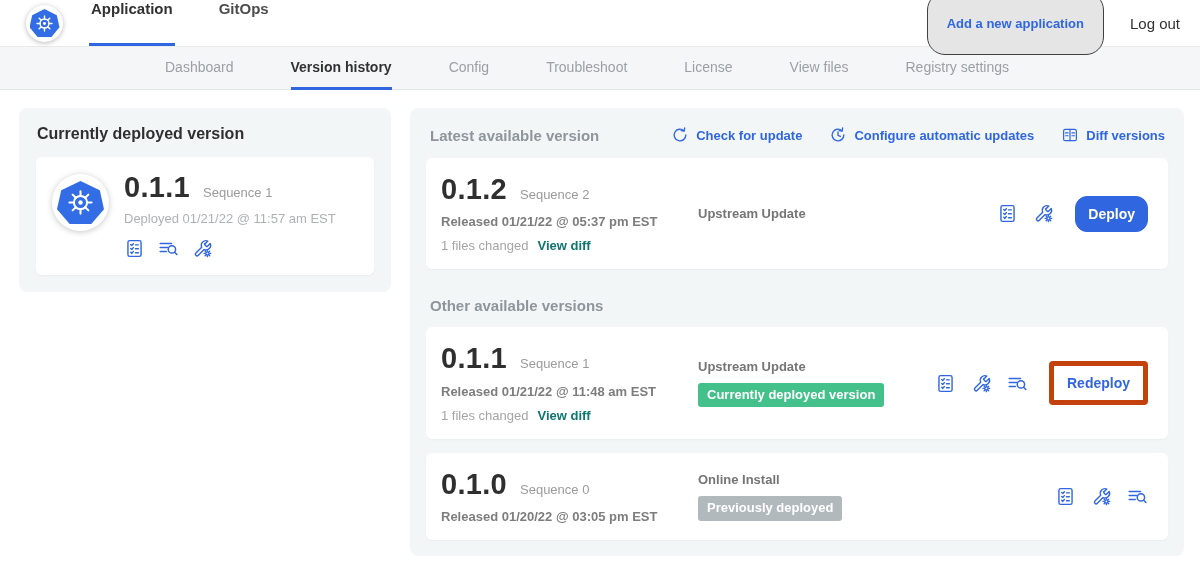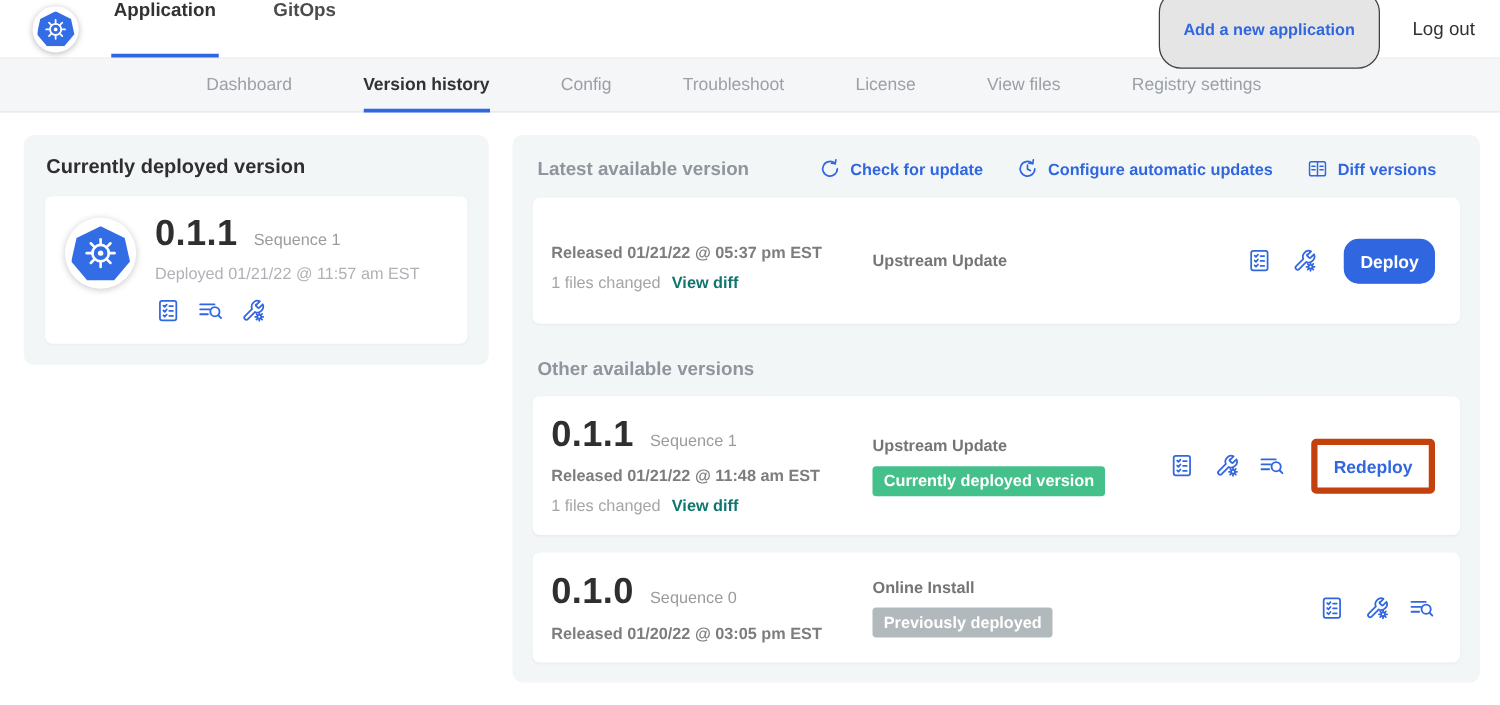--- a/index.html
+++ b/index.html
@@ -37,21 +37,21 @@
   .k8s-badge { width:57px; height:57px; border-radius:50%; background:#fff; box-shadow:0 1px 6px rgba(0,0,0,.22); display:flex; align-items:center; justify-content:center; margin:2px 15px 0 0; flex:none; }
   .k8s-badge .heptagon { width:47px; height:45px; }
   .version-line { display:flex; align-items:baseline; gap:13px; }
   .version-big { font-size:29px; font-weight:800; color:#2f2f2f; letter-spacing:.3px; line-height:1.05; }
   .seq { font-size:13px; color:#9b9b9b; }
   .deployed-line { font-size:13px; color:#aeb2b6; margin-top:9px; }
   .icon-row { display:flex; align-items:center; gap:13px; margin-top:12px; }
   .act-icon { width:21px; height:21px; color:#3066e0; cursor:pointer; }
 
   .right-panel { flex:1; background:#f3f6f7; border-radius:8px; padding:11px 16px 16px; }
-  .panel-head { display:flex; align-items:center; margin:7px 19px 14px 4px; }
+  .panel-head { display:flex; align-items:center; margin:7px 3px 14px 4px; }
   .panel-heading { font-size:15px; font-weight:600; color:#8e959c; }
   .panel-actions { margin-left:auto; display:flex; align-items:center; gap:27px; }
   .action-link { display:flex; align-items:center; gap:7px; color:#3066e0; font-size:13px; font-weight:700; cursor:pointer; white-space:nowrap; }
   .action-link svg { width:18px; height:18px; flex:none; }
 
   .version-row { background:#fff; border-radius:6px; box-shadow:0 1px 2px rgba(0,0,0,.04); display:flex; align-items:center; padding:16px 20px 16px 15px; }
   .row-1 { min-height:101px; }
   .row-2 { min-height:110px; }
   .row-3 { min-height:84px; }
   .row-left { width:257px; flex:none; }
@@ -221,20 +221,24 @@
           <svg class="icon">
               <use href="#i-diff"></use>
             </svg>
           <span>Diff versions</span>
         </div>
       </div>
     </div>
 
     <div class="version-row row-1">
       <div class="row-left">
+        <div class="version-line">
+          <span class="version-big">0.1.2</span>
+          <span class="seq">Sequence 2</span>
+        </div>
         <div class="released-line">Released 01/21/22 @ 05:37 pm EST</div>
         <div class="files-line">
           <span>1 files changed</span>
           <span class="view-diff">View diff</span>
         </div>
       </div>
       <div class="row-mid">
         <div class="source-label">Upstream Update</div>
       </div>
       <div class="row-right">

